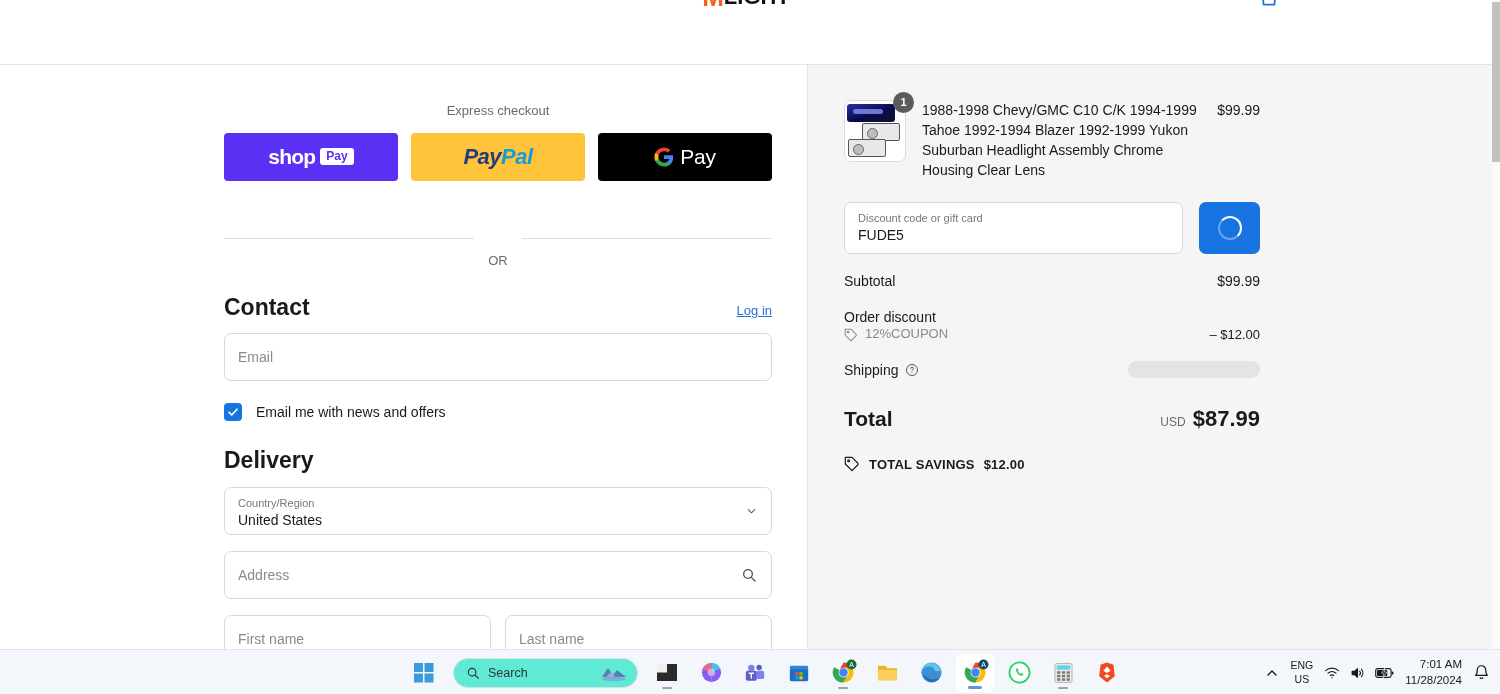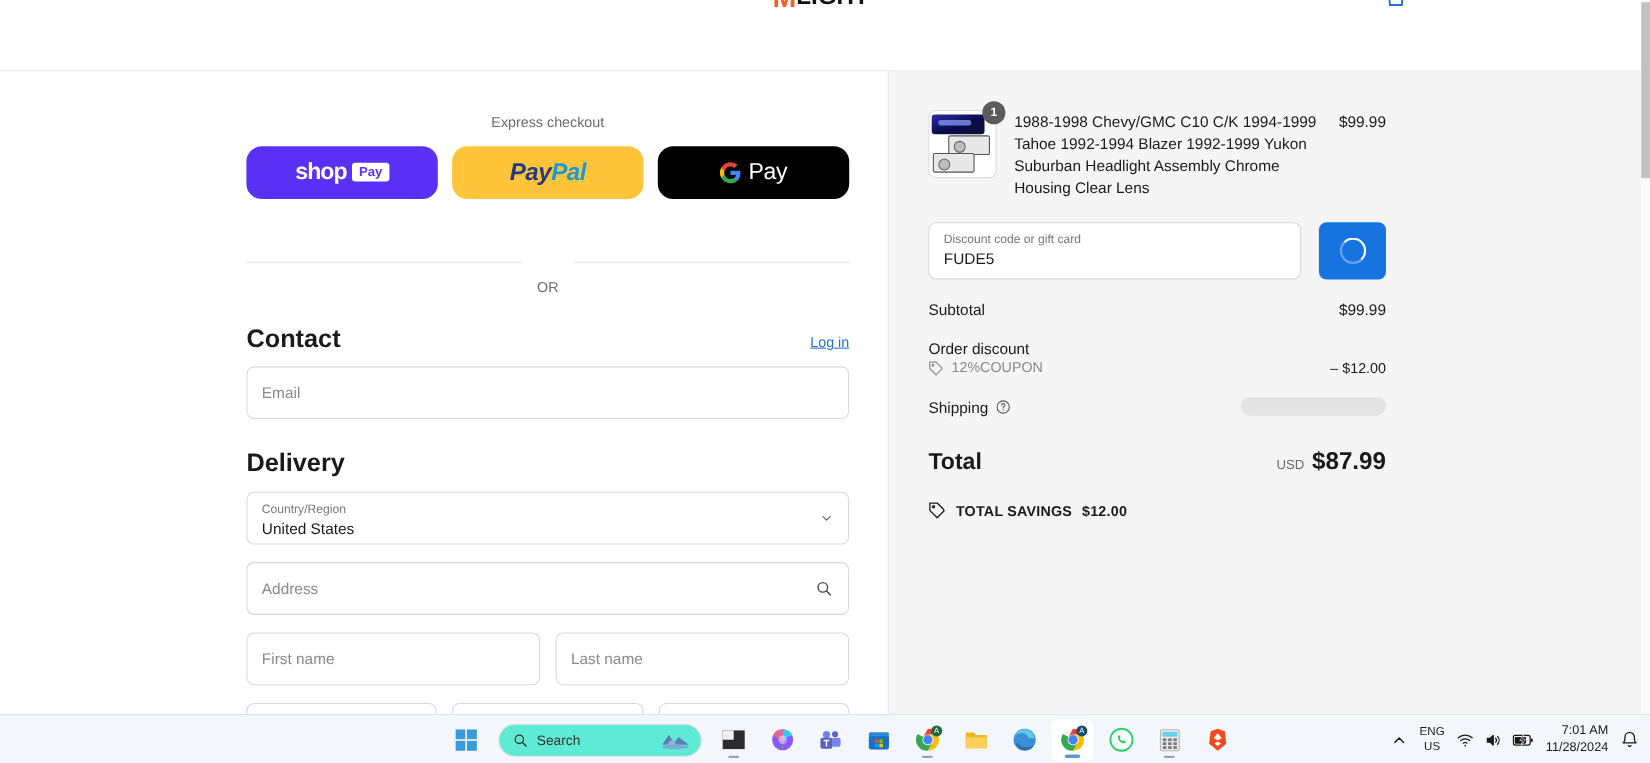--- a/index.html
+++ b/index.html
@@ -62,21 +62,21 @@
   
   .right-pane .right-inner { left: 36px; width: 416px; }
 
   
   .express-label {
     text-align: center; font-size: 13px; color: #6b6b6b;
     margin-top: 38px; margin-bottom: 14px; line-height: 1.2;
   }
   .express-row { display: flex; gap: 13px; }
   .express-btn {
-    height: 48px; border-radius: 14px; border: none; cursor: pointer;
+    height: 48px; border-radius: 4px; border: none; cursor: pointer;
     display: flex; align-items: center; justify-content: center;
     flex: 1;
   }
   .btn-shoppay { background: #5a31f4; }
   .shoppay-logo { display: flex; align-items: center; gap: 5px; }
   .shoppay-shop {
     color: #ffffff; font-size: 21px; font-weight: bold; letter-spacing: -0.8px;
   }
   .shoppay-pay {
     background: #ffffff; color: #5a31f4; font-size: 12px; font-weight: bold;
@@ -341,20 +341,28 @@
 
       <div class="section-head">
         <div class="section-title">Contact</div>
         <div class="login-link">Log in</div>
       </div>
 
       <div class="field">
         <span class="field-ph">Email</span>
       </div>
 
+      <div class="checkbox-row">
+        <span class="cbx">
+          <svg width="12" height="12" viewBox="0 0 24 24" fill="none" stroke="#ffffff" stroke-width="3.4" stroke-linecap="round" stroke-linejoin="round">
+            <path d="M4 12.5l5.5 5.5L20 6.5"></path>
+          </svg>
+        </span>
+        <span class="cbx-label">Email me with news and offers</span>
+      </div>
 
       <div class="section-head">
         <div class="section-title">Delivery</div>
       </div>
 
       <div class="field field-floating">
         <span class="field-ph">Country/Region</span>
         <span class="field-val">United States</span>
         <svg class="chev" viewBox="0 0 24 24" fill="none" stroke="#5a5a5a" stroke-width="2.2" stroke-linecap="round" stroke-linejoin="round">
           <path d="M5 9l7 7 7-7"></path>

